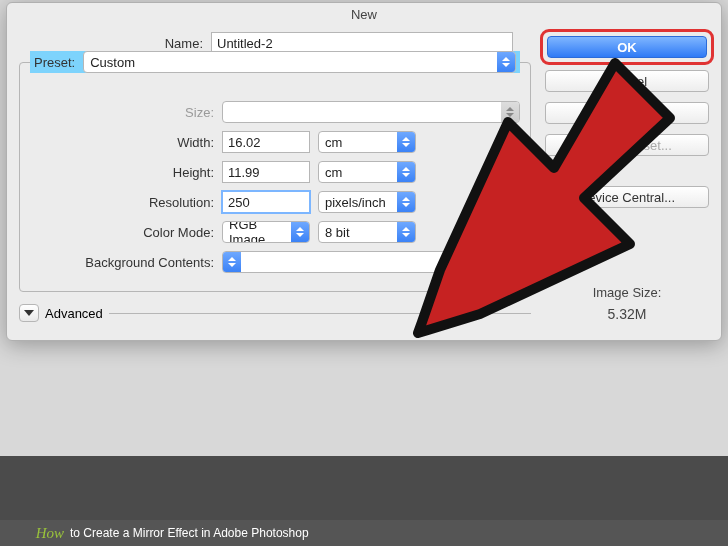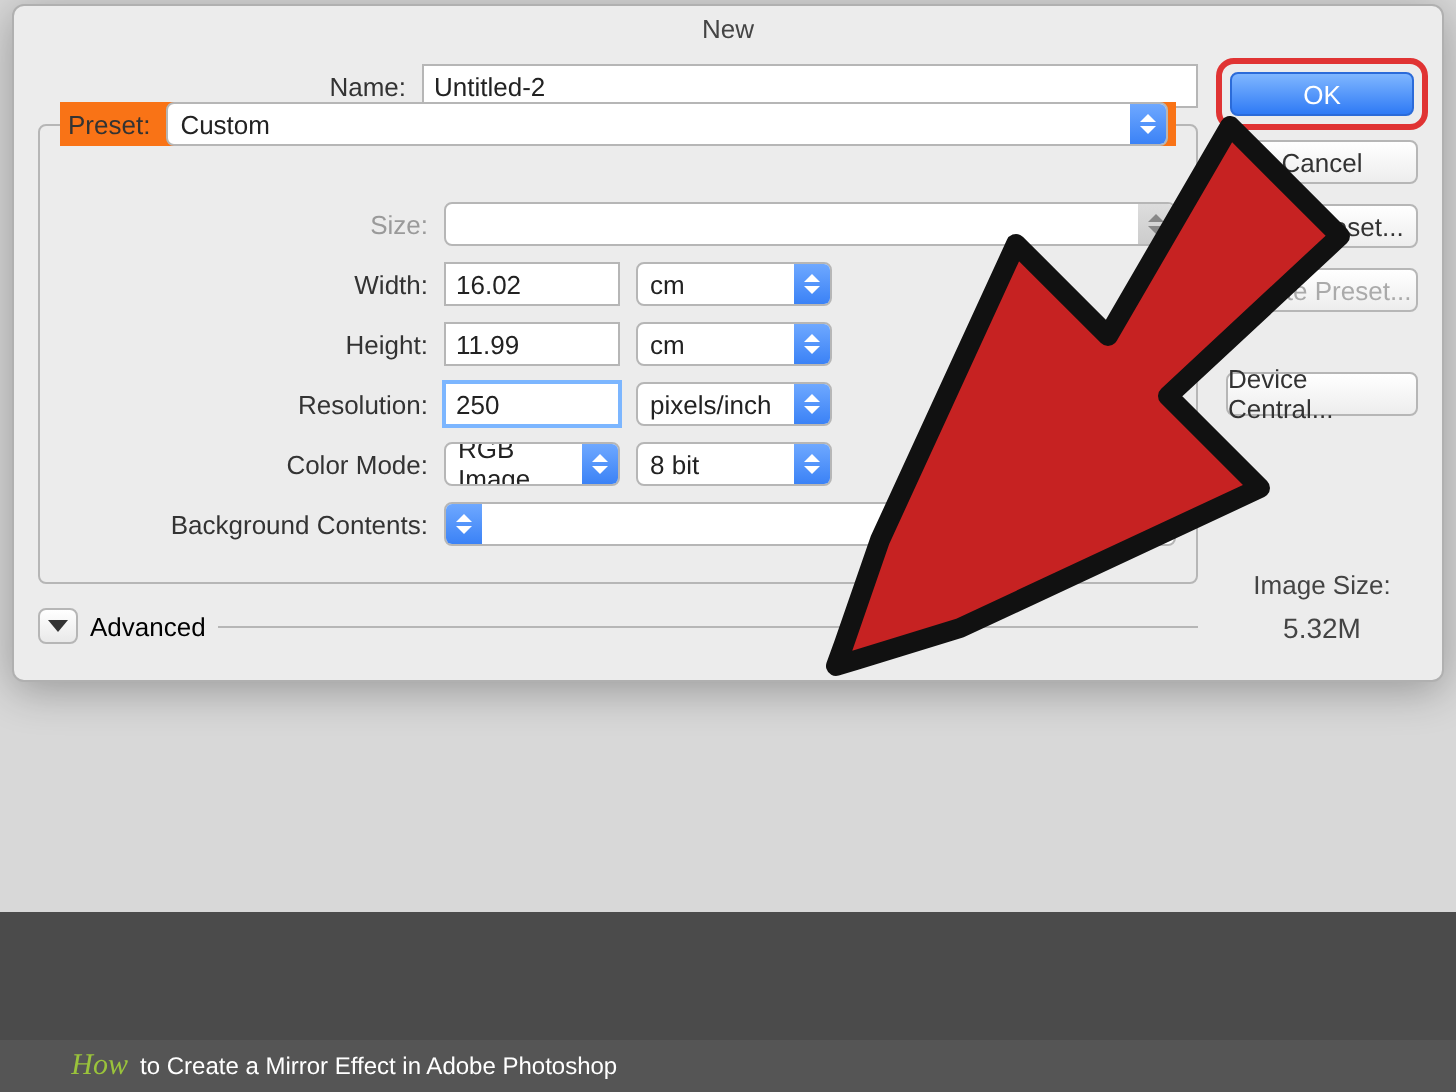--- a/index.html
+++ b/index.html
@@ -65,21 +65,21 @@
     border: 1px solid #b6b6b6;
     border-radius: 4px;
     padding: 38px 10px 10px 10px;
     margin-top: 6px;
     position: relative;
   }
   .preset-legend-wrap {
     position: absolute;
     top: -12px; left: 10px; right: 10px;
     display: flex; align-items: center; gap: 8px;
-    background: #f97316;
+    background: #7dd3fc;
     padding: 0 4px;
   }
   .preset-legend-wrap .lbl { color:#333; }
   .preset-select { flex: 1; }
 
   .mac-select {
     height: 22px;
     display: flex; align-items: stretch;
     border: 1px solid #b6b6b6;
     border-radius: 4px;
@@ -136,25 +136,25 @@
     border-radius: 4px;
     background: linear-gradient(#fff,#ededed);
     display:flex; align-items:center; justify-content:center;
     color:#333;
   }
   .btn.dim { color:#aaaaaa; }
   .btn-primary {
     border-color:#2b6bd9;
     background: linear-gradient(#7fb6ff,#2f7af5);
     color:#fff;
-    font-weight: 400;
+    font-weight: 700;
   }
   .ok-highlight { outline: 3px solid #e03333; outline-offset: 2px; border-radius:4px; padding:2px; }
 
-  .nz-width { width: 388px; }
+  .nz-width { width: 302px; }
 
   .imgsize { margin-top: auto; text-align:center; color:#444; padding-top: 20px; }
   .imgsize .il { font-size:13px; }
   .imgsize .iv { font-size:14px; margin-top:6px; }
 
   
   .big-arrow { position:absolute; left:370px; top:58px; z-index:50; pointer-events:none; }
   .big-arrow svg { width: 320px; height: 300px; }
 
   

